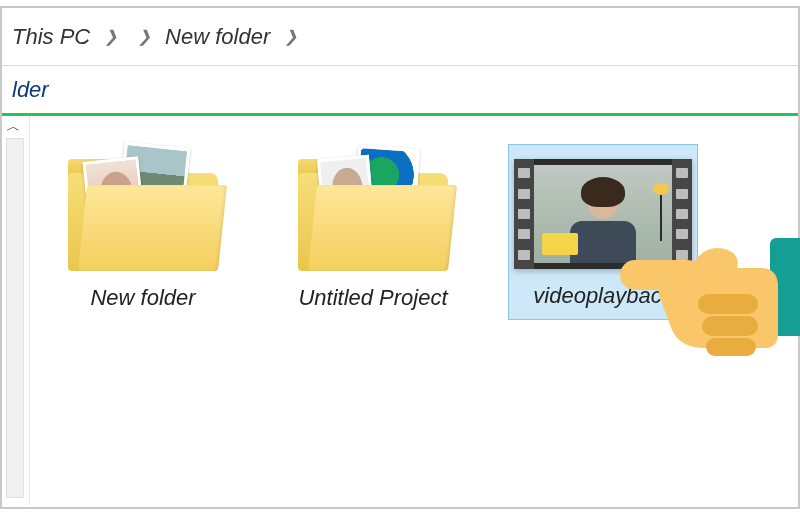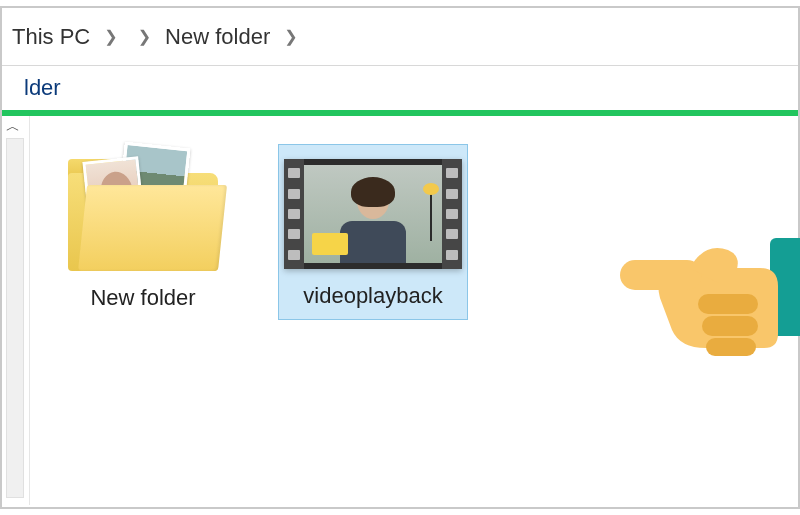--- a/index.html
+++ b/index.html
@@ -1,32 +1,32 @@
 <!DOCTYPE html>
 <html><head>
 <meta charset="utf-8">
 <style>
   * { box-sizing: border-box; margin: 0; padding: 0; }
   html, body { width: 800px; height: 515px; font-family: "Segoe UI", Arial, sans-serif; background: #fff; overflow: hidden; }
   .frame {
     position: absolute; left: 0; top: 6px; width: 800px; height: 503px;
-    border: 2px solid #c9c9c9; background: #fff;
+    border: 2px solid #c9c9c9; background: #fff; font-style: italic;
   }
   
   .breadcrumb-bar {
     height: 58px; border-bottom: 1px solid #d8d8d8;
     display: flex; align-items: center; padding-left: 6px;
     font-size: 22px; color: #333;
   }
   .crumb { padding: 2px 4px; cursor: default; }
   .chev { margin: 0 10px; color: #777; font-size: 16px; }
   
   .toolbar {
-    height: 50px; border-bottom: 6px solid #22c55e;
-    display: flex; align-items: center; padding-left: 18px;
+    height: 50px; border-bottom: 3px solid #22c55e;
+    display: flex; align-items: center; padding-left: 6px;
     font-size: 22px; color: #0b3a7a;
   }
   .toolbar-label { padding: 2px 4px; }
   
   .content {
     position: relative; height: calc(100% - 110px);
     display: flex;
   }
   .scroll-col { width: 28px; border-right: 1px solid #e6e6e6; position: relative; }
   .scroll-up {
@@ -148,20 +148,30 @@
         <div class="folder">
           <div class="folder-tab"></div>
           <div class="folder-back"></div>
           <div class="thumb a"></div>
           <div class="thumb b"></div>
           <div class="folder-front"></div>
         </div>
         <div class="item-label">New folder</div>
       </div>
 
+      <div class="item">
+        <div class="folder">
+          <div class="folder-tab"></div>
+          <div class="folder-back"></div>
+          <div class="thumb c"></div>
+          <div class="thumb d"></div>
+          <div class="folder-front"></div>
+        </div>
+        <div class="item-label">Untitled Project</div>
+      </div>
 
       <div class="item selected">
         <div class="video-thumb">
           <div class="sprocket left">
               <span></span>
               <span></span>
               <span></span>
               <span></span>
               <span></span>
             </div>

